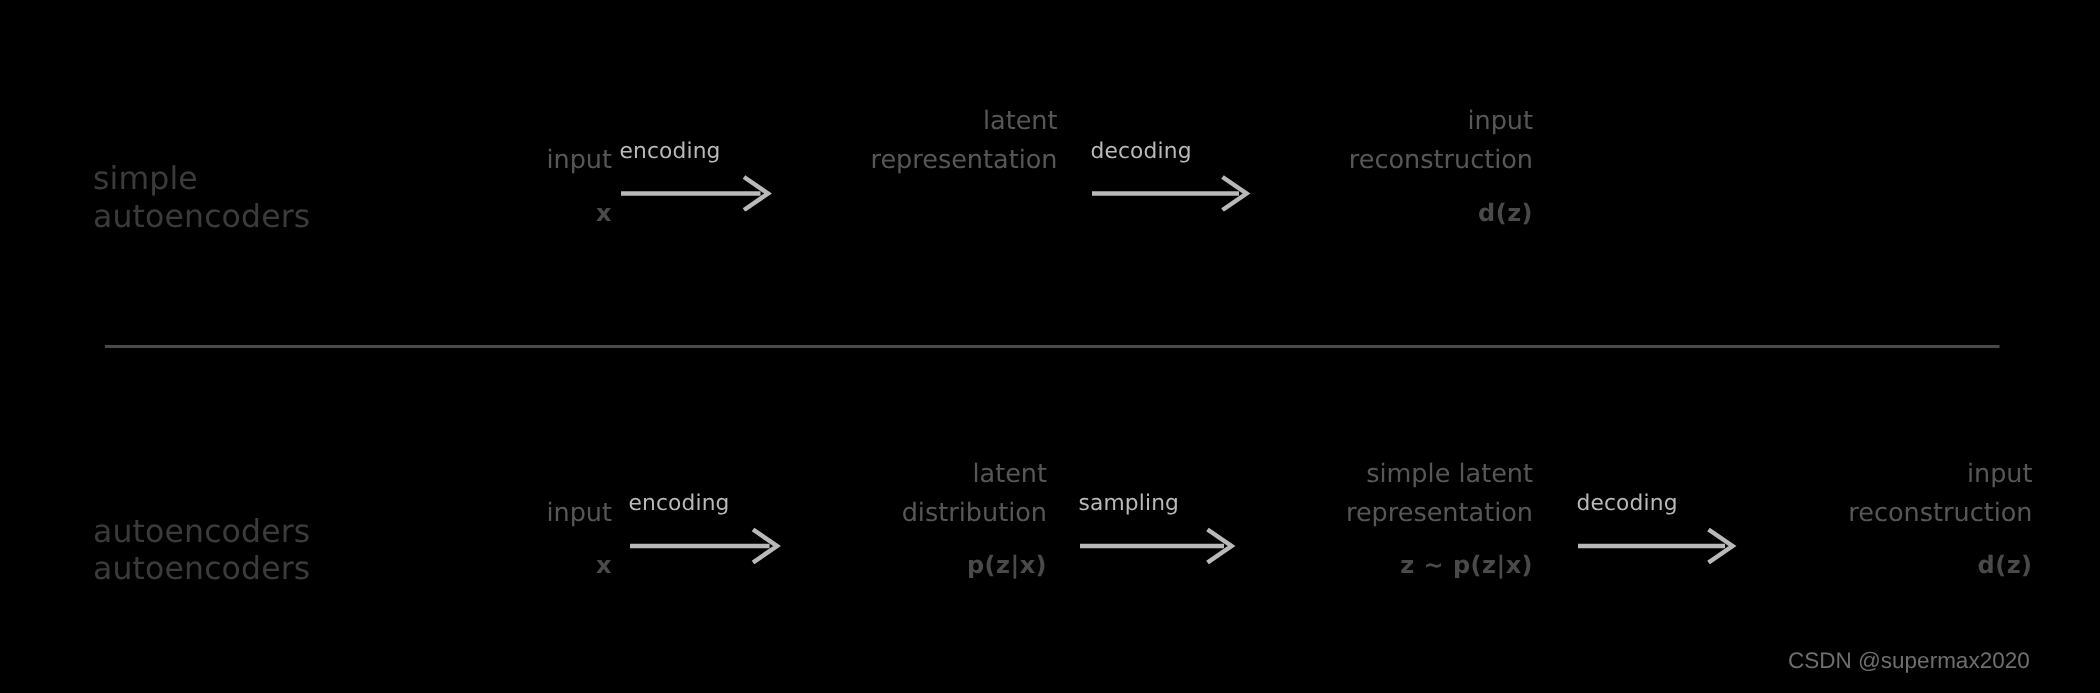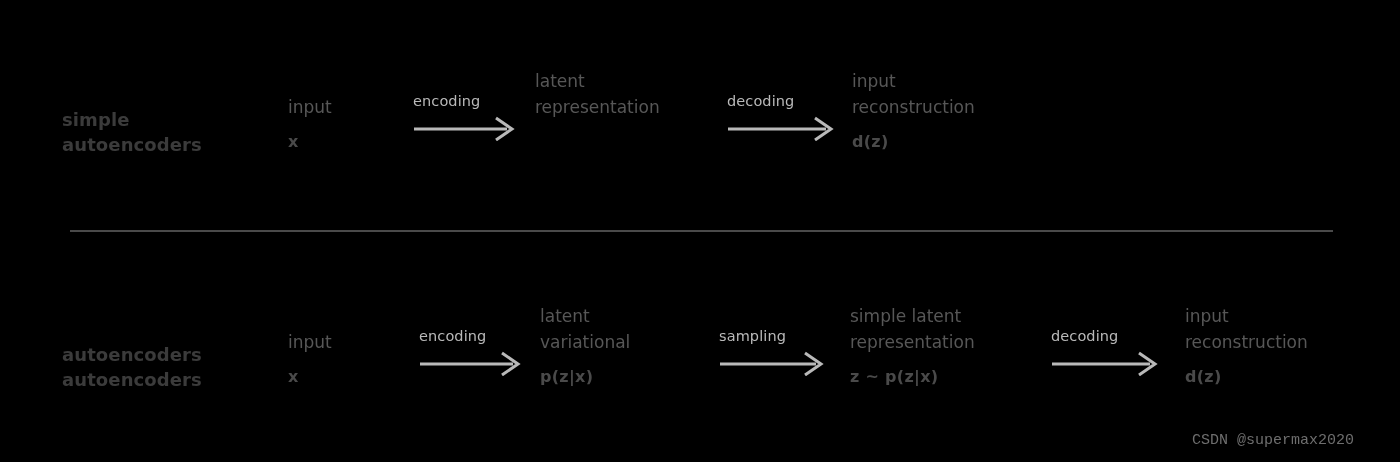--- a/index.html
+++ b/index.html
@@ -19,33 +19,33 @@
 
   .canvas {
     position: relative;
     width: 1400px;
     height: 462px;
   }
 
   
   .row-label {
     position: absolute;
-    font-weight: bold;
-    font-size: 18px;
+    font-weight: normal;
+    font-size: 21px;
     line-height: 25px;
     color: #3b3b3b;
     letter-spacing: 0.1px;
     white-space: nowrap;
   }
   .row-label .l2 { display: block; }
 
   
   .stage {
     position: absolute;
-    text-align: left;
+    text-align: right;
     white-space: nowrap;
   }
   .stage-title {
     font-size: 17px;
     line-height: 26px;
     color: #575757;
     font-weight: normal;
   }
   .stage-title .l2 { display: block; }
   .stage-formula {
@@ -82,21 +82,21 @@
     position: absolute;
     height: 2px;
     background: #4a4a4a;
   }
 
   
   .watermark {
     position: absolute;
     font-size: 15px;
     color: #6e6e6e;
-    font-family: Liberation Mono, monospace;
+    font-family: Liberation Sans, sans-serif;
     white-space: nowrap;
   }
 </style>
 </head>
 <body>
 
 <div class="canvas">
 
   <div class="row-label" style="left:62px; top:107px;">
     <span>simple</span>
@@ -159,21 +159,21 @@
     <span class="arrow-label">encoding</span>
     <svg width="104" height="26" viewBox="0 0 104 26">
       <line x1="1" y1="14" x2="94" y2="14" stroke="#b9b9b9" stroke-width="3"></line>
       <polyline points="83,3 99,14 83,25" fill="none" stroke="#b9b9b9" stroke-width="3" stroke-linecap="butt" stroke-linejoin="miter"></polyline>
     </svg>
   </div>
 
   <div class="stage" style="left:540px; top:303px; width:158px;">
     <div class="stage-title">
       <span>latent</span>
-      <span class="l2">variational</span>
+      <span class="l2">distribution</span>
     </div>
     <div class="stage-formula">p(z|x)</div>
   </div>
 
   <div class="arrow" style="left:719px; top:328px;">
     <span class="arrow-label">sampling</span>
     <svg width="108" height="26" viewBox="0 0 108 26">
       <line x1="1" y1="14" x2="97" y2="14" stroke="#b9b9b9" stroke-width="3"></line>
       <polyline points="86,3 102,14 86,25" fill="none" stroke="#b9b9b9" stroke-width="3" stroke-linecap="butt" stroke-linejoin="miter"></polyline>
     </svg>

